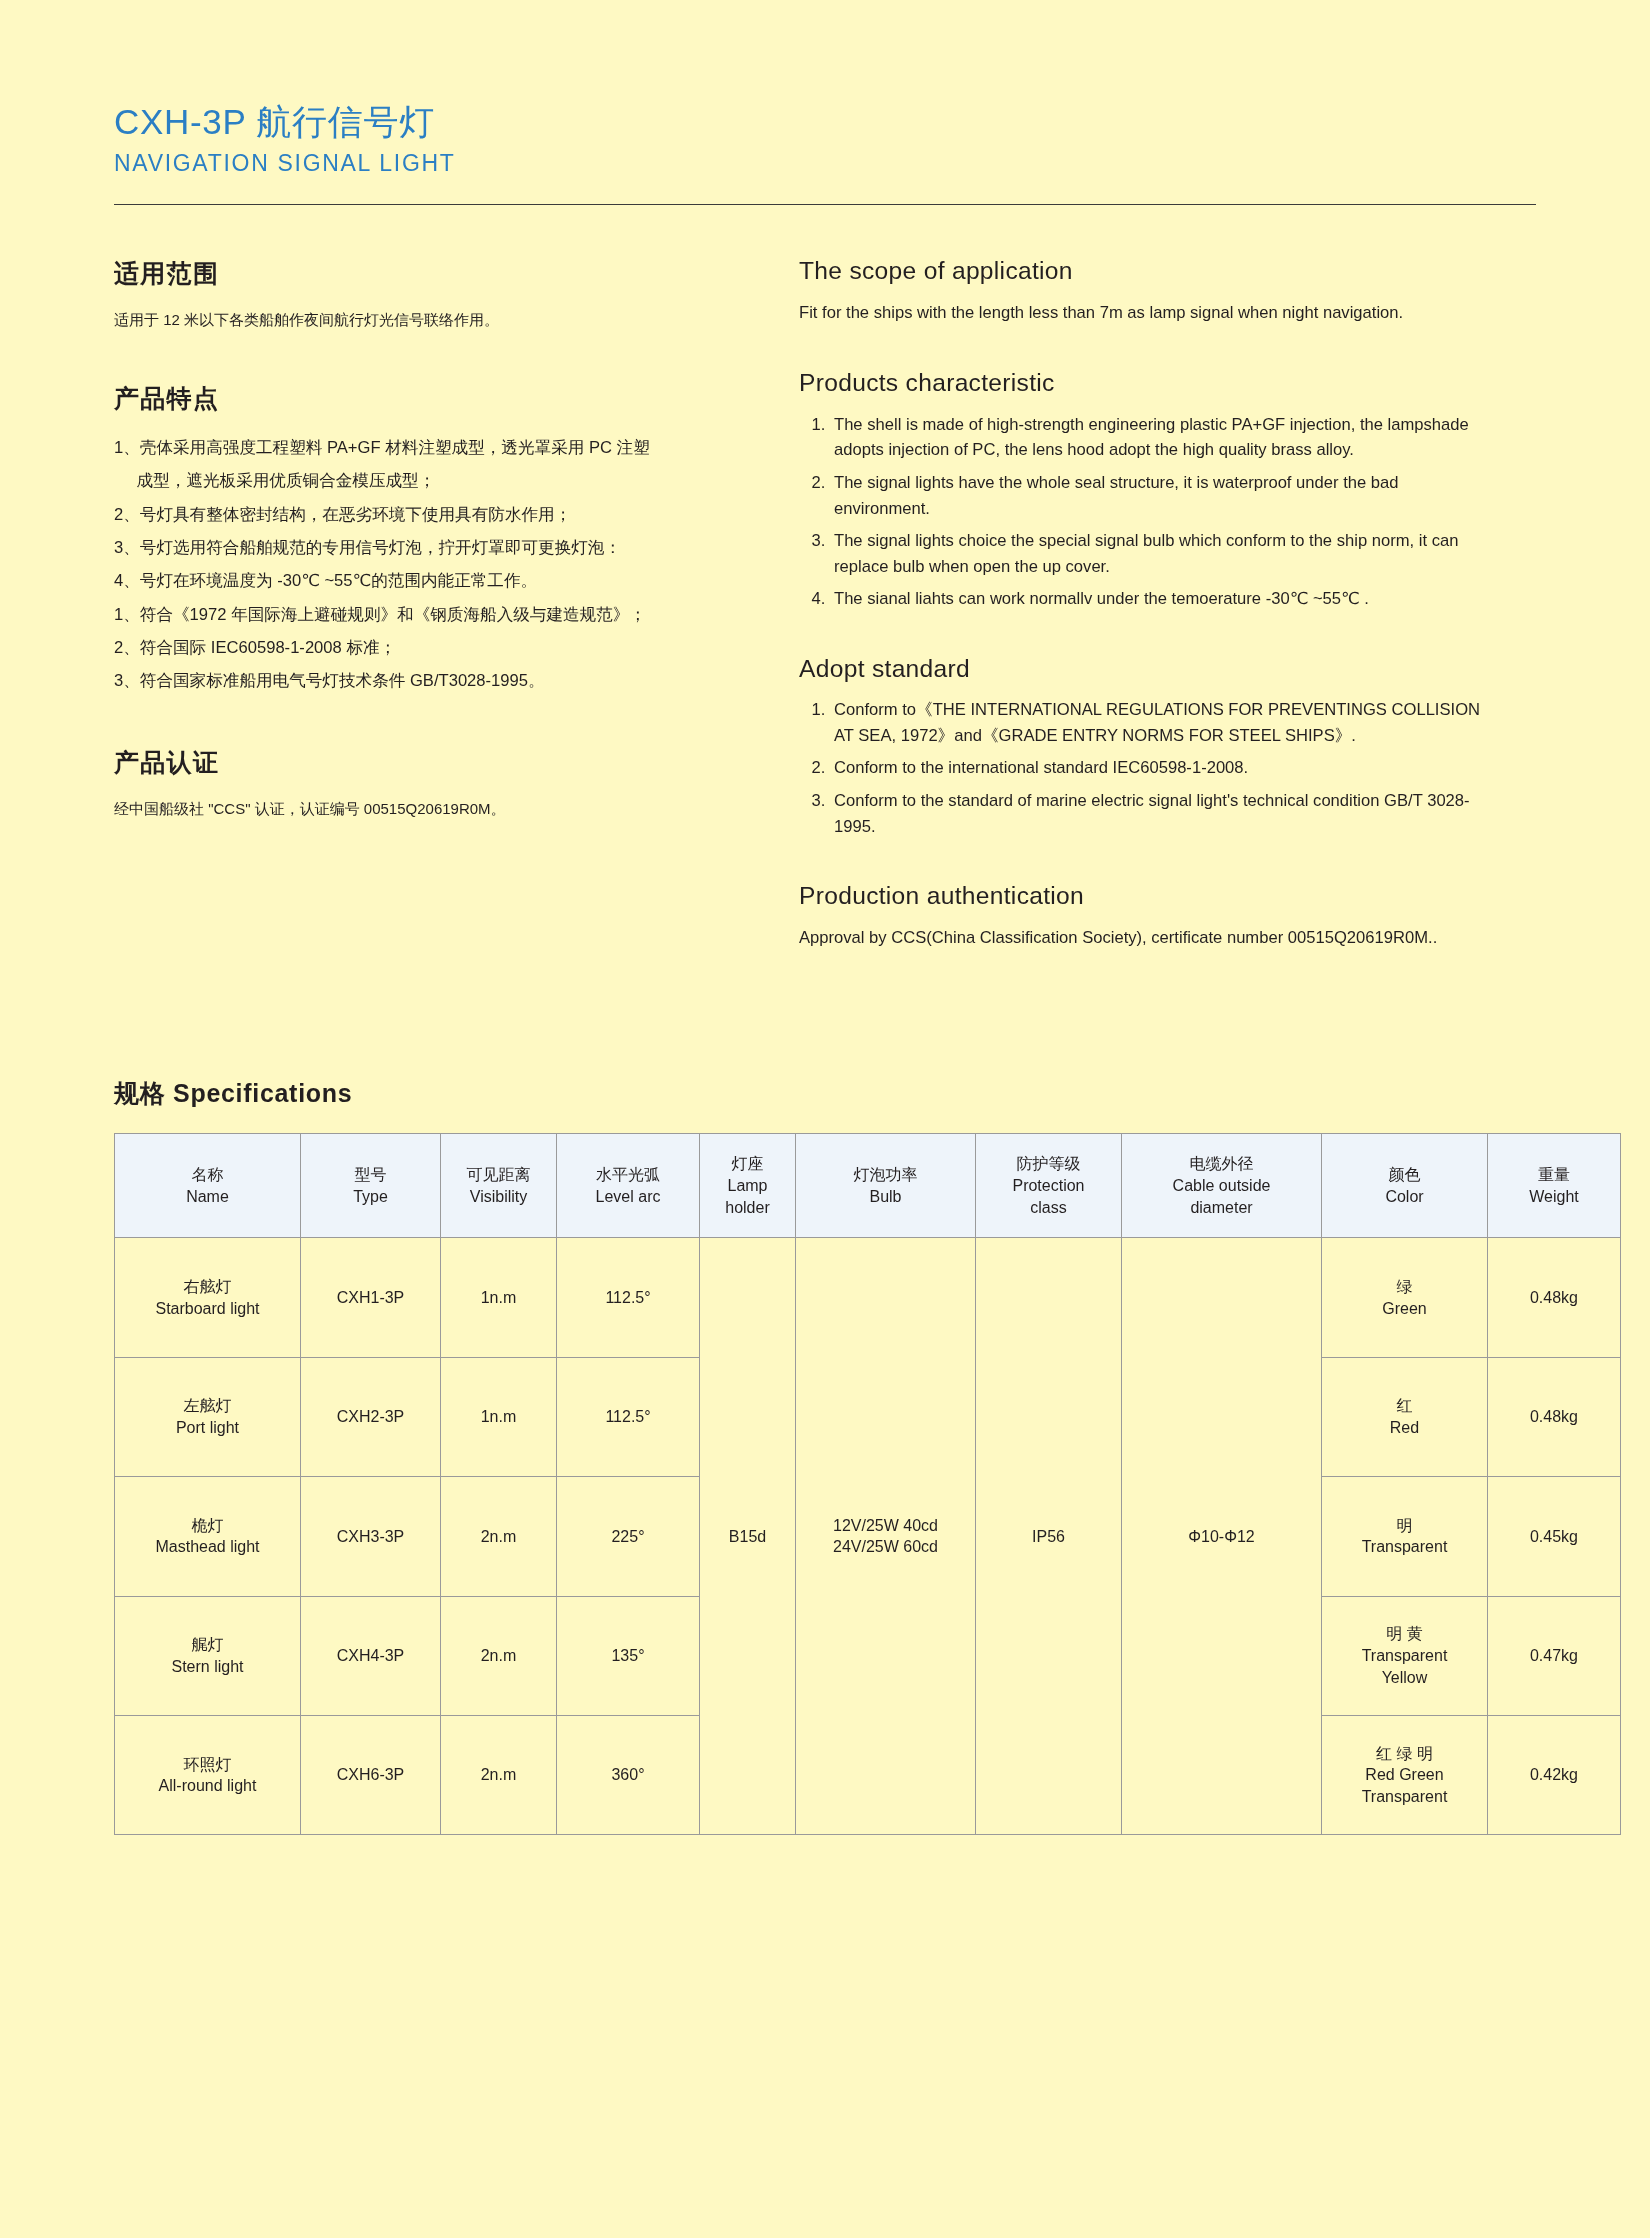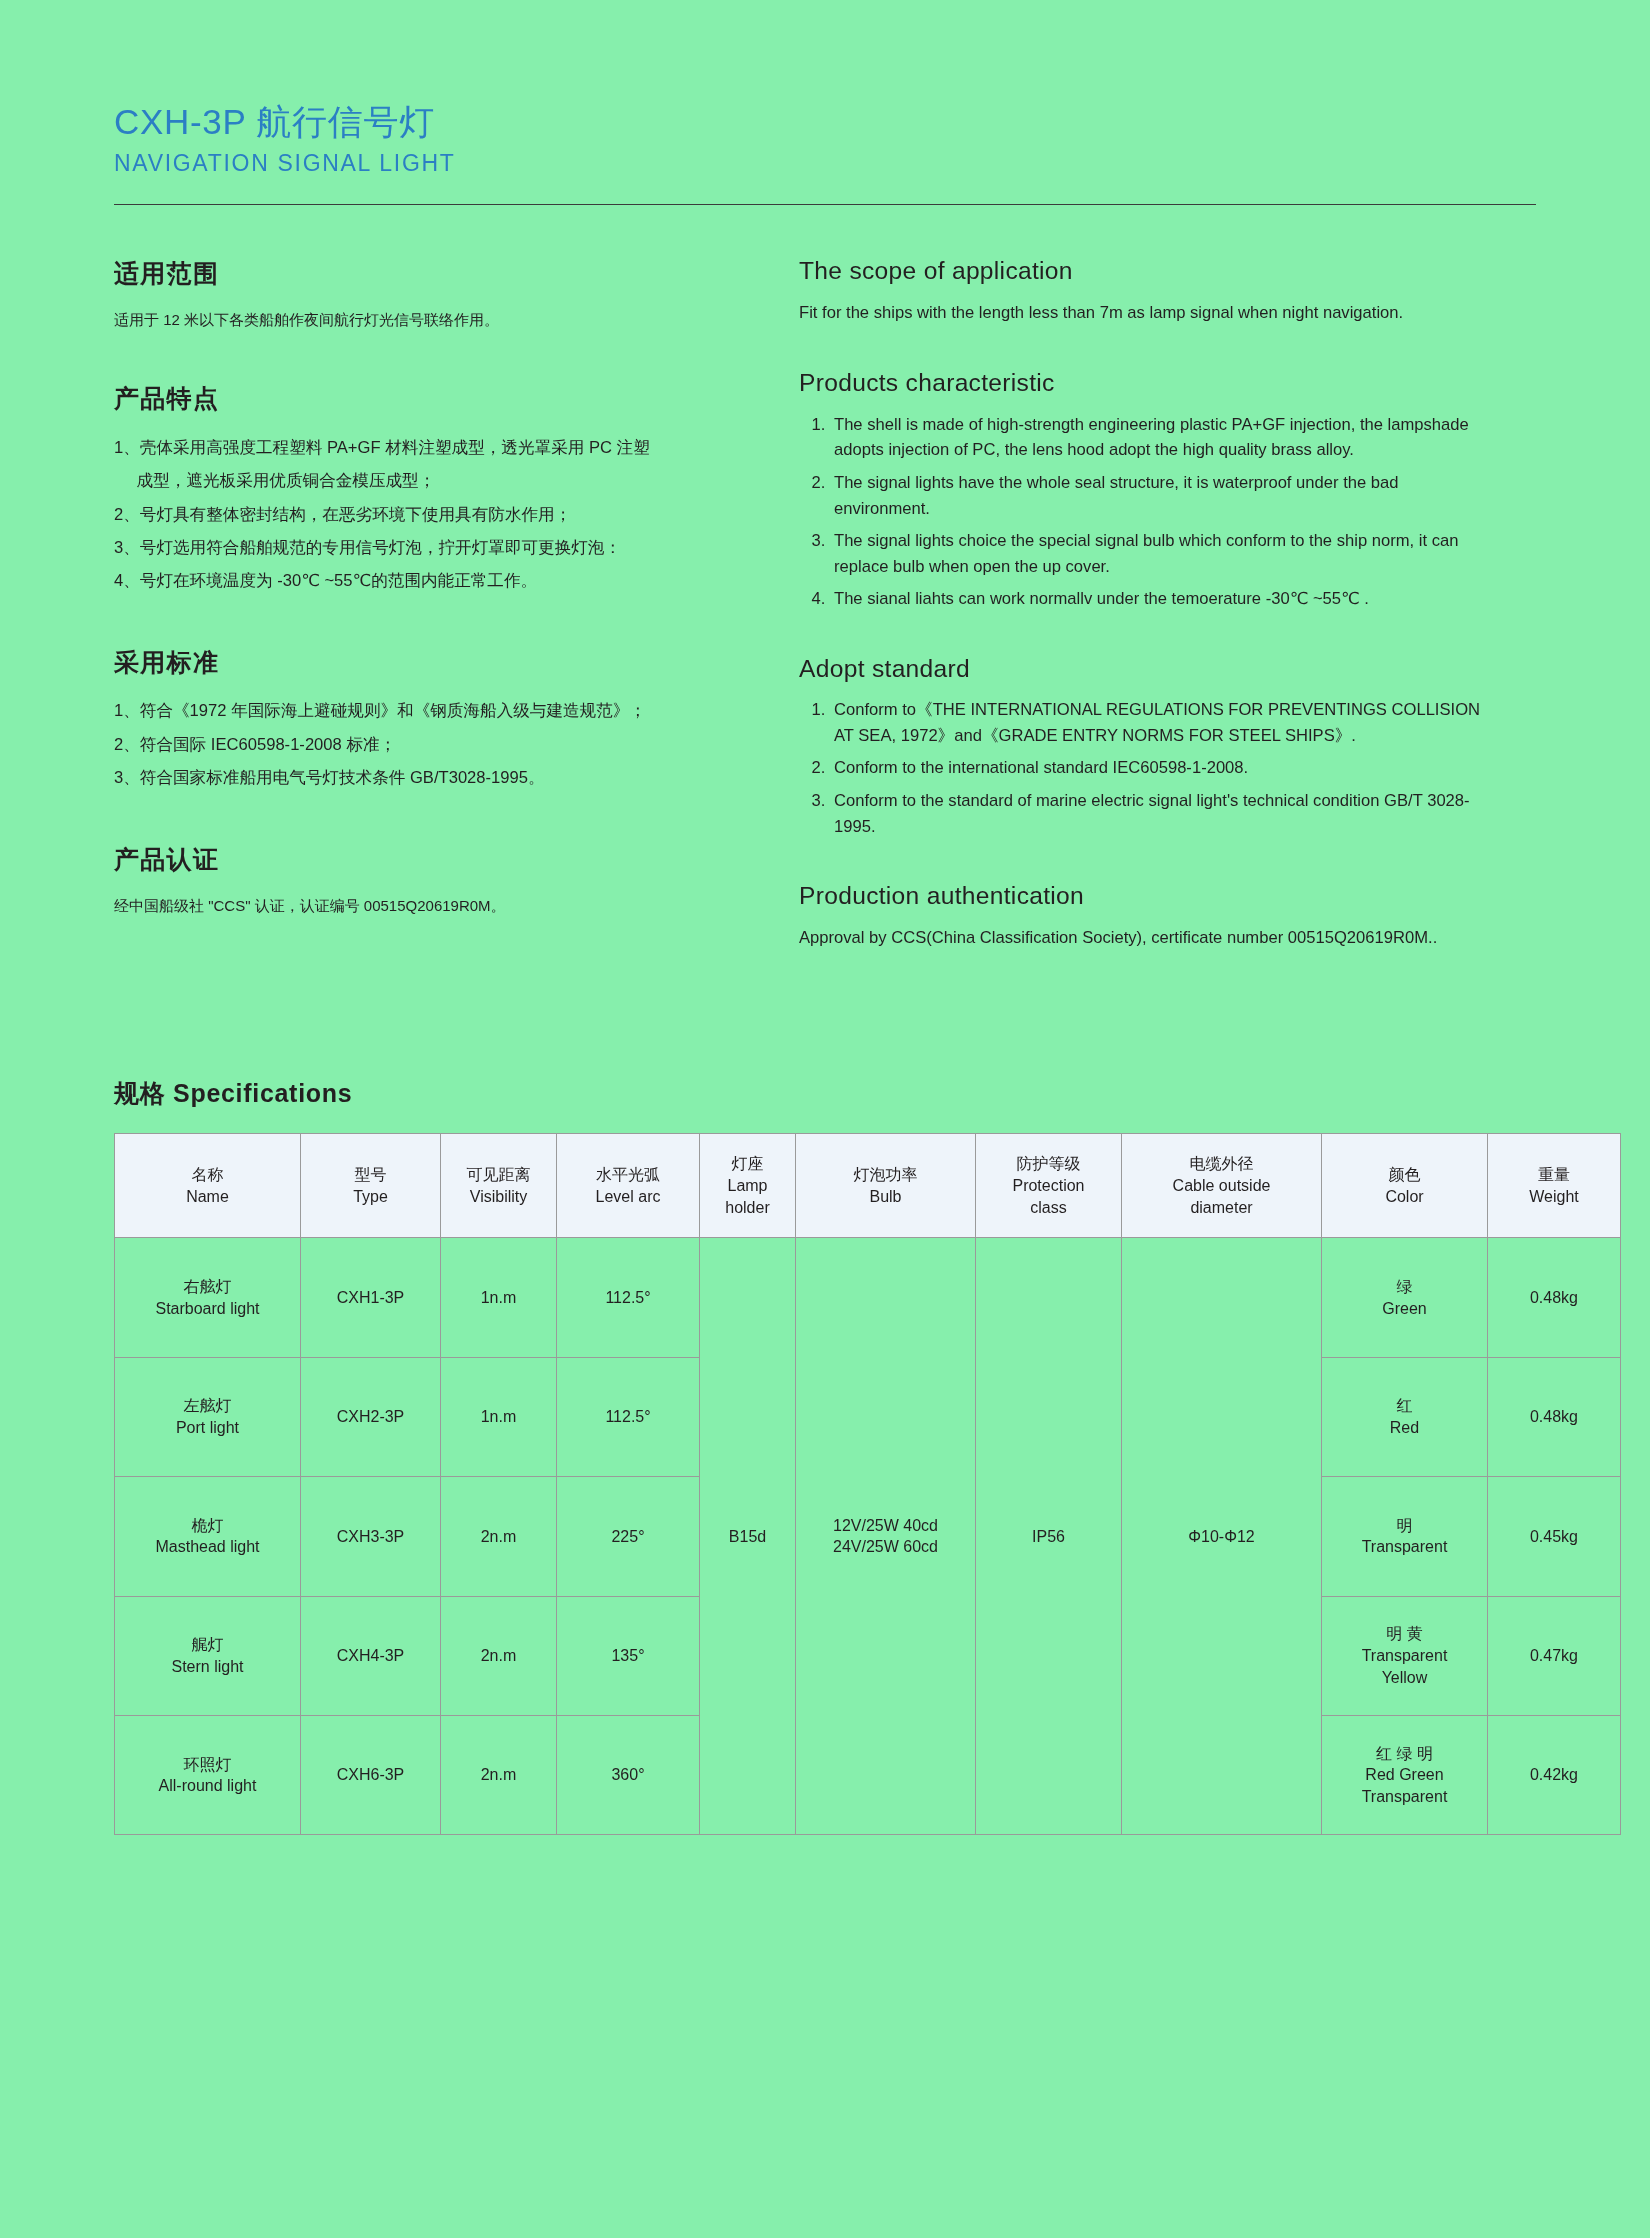--- a/index.html
+++ b/index.html
@@ -12,21 +12,21 @@
     font-family: "Liberation Sans", "DejaVu Sans", sans-serif;
     color: #231f20;
     -webkit-font-smoothing: antialiased;
   }
   .page {
     position: relative;
     width: 1650px;
     min-height: 2239px;
     box-sizing: border-box;
     padding: 0 114px;
-    background: #86efac;
+    background: #fef9c3;
   }
 
   
   .header {
     padding-top: 100px;
   }
   .title-cn {
     font-size: 35px;
     letter-spacing: 0.7px;
     color: #2b7fc4;
@@ -218,21 +218,20 @@
       <ol class="cn-list">
         <li>1、壳体采用高强度工程塑料 PA+GF 材料注塑成型，透光罩采用 PC 注塑</li>
         <li>
             <span class="cn-indent">成型，遮光板采用优质铜合金模压成型；</span>
           </li>
         <li>2、号灯具有整体密封结构，在恶劣环境下使用具有防水作用；</li>
         <li>3、号灯选用符合船舶规范的专用信号灯泡，拧开灯罩即可更换灯泡：</li>
         <li>4、号灯在环境温度为 -30℃ ~55℃的范围内能正常工作。</li>
       </ol>
 
-      <h2 class="cn-head spaced">采用标准</h2>
       <ol class="cn-list">
         <li>1、符合《1972 年国际海上避碰规则》和《钢质海船入级与建造规范》；</li>
         <li>2、符合国际 IEC60598-1-2008 标准；</li>
         <li>3、符合国家标准船用电气号灯技术条件 GB/T3028-1995。</li>
       </ol>
 
       <h2 class="cn-head spaced">产品认证</h2>
       <p class="cn-body">经中国船级社 "CCS" 认证，认证编号 00515Q20619R0M。</p>
     </div>
 

